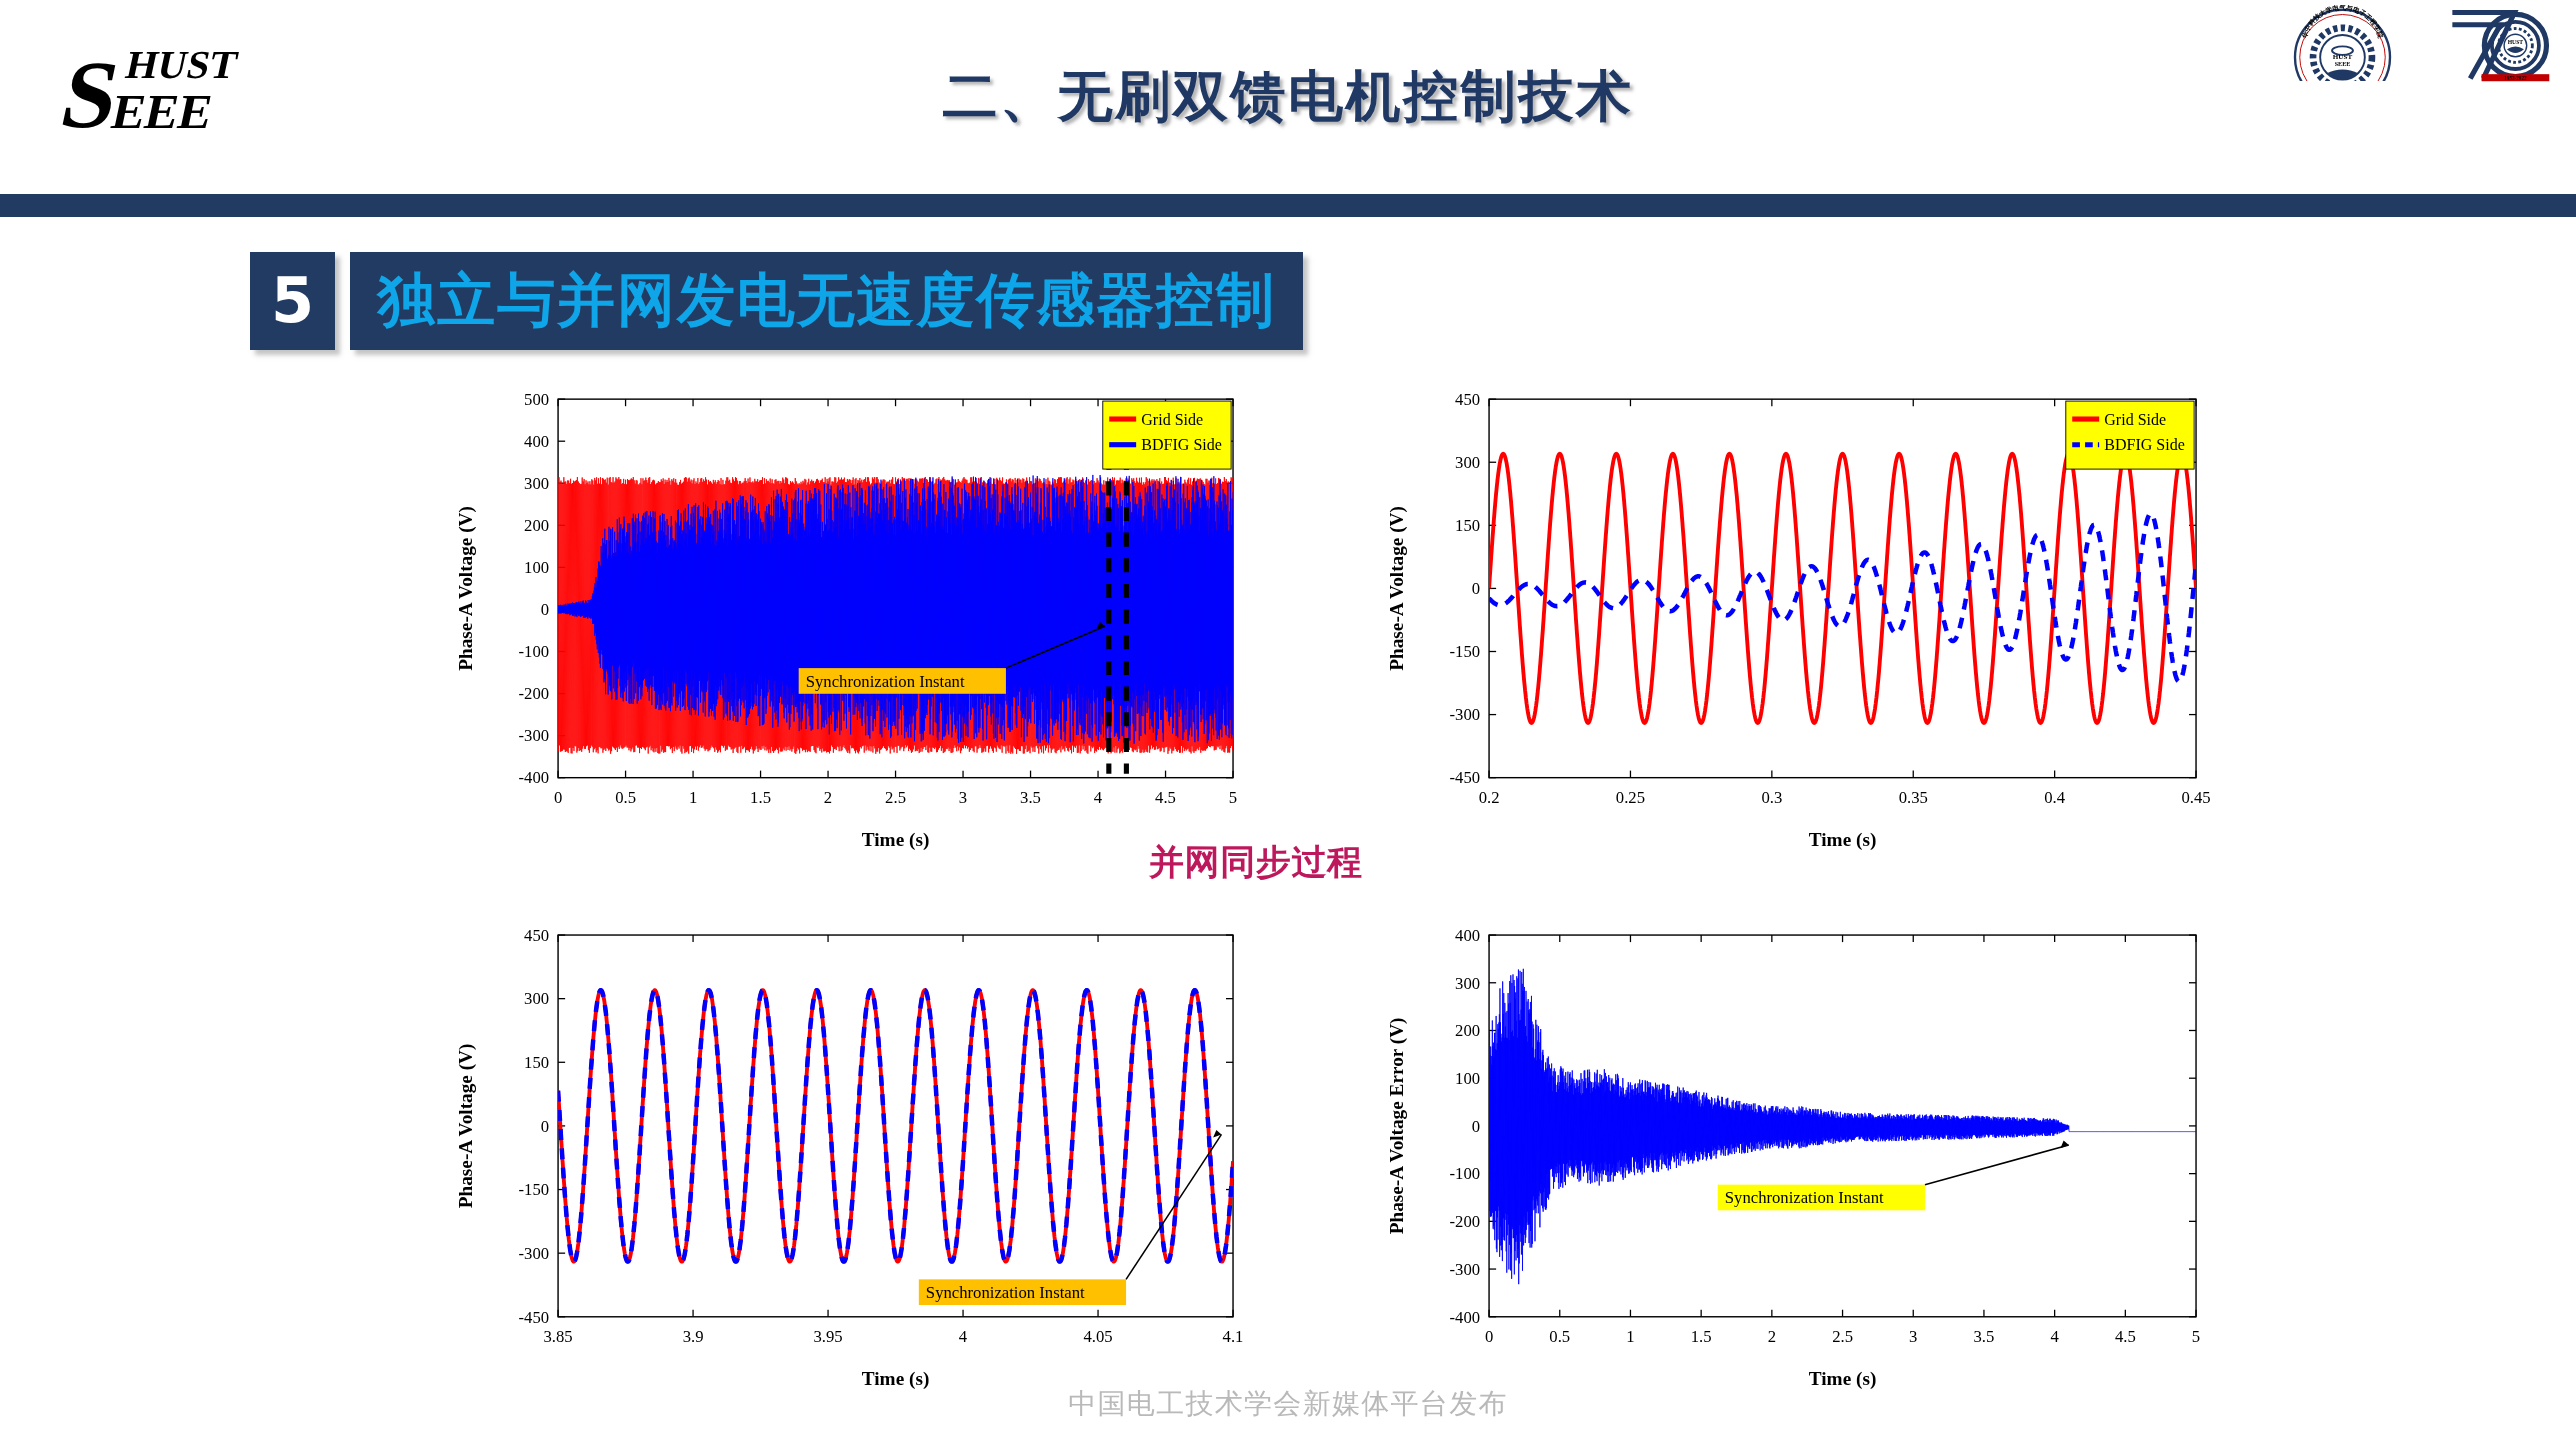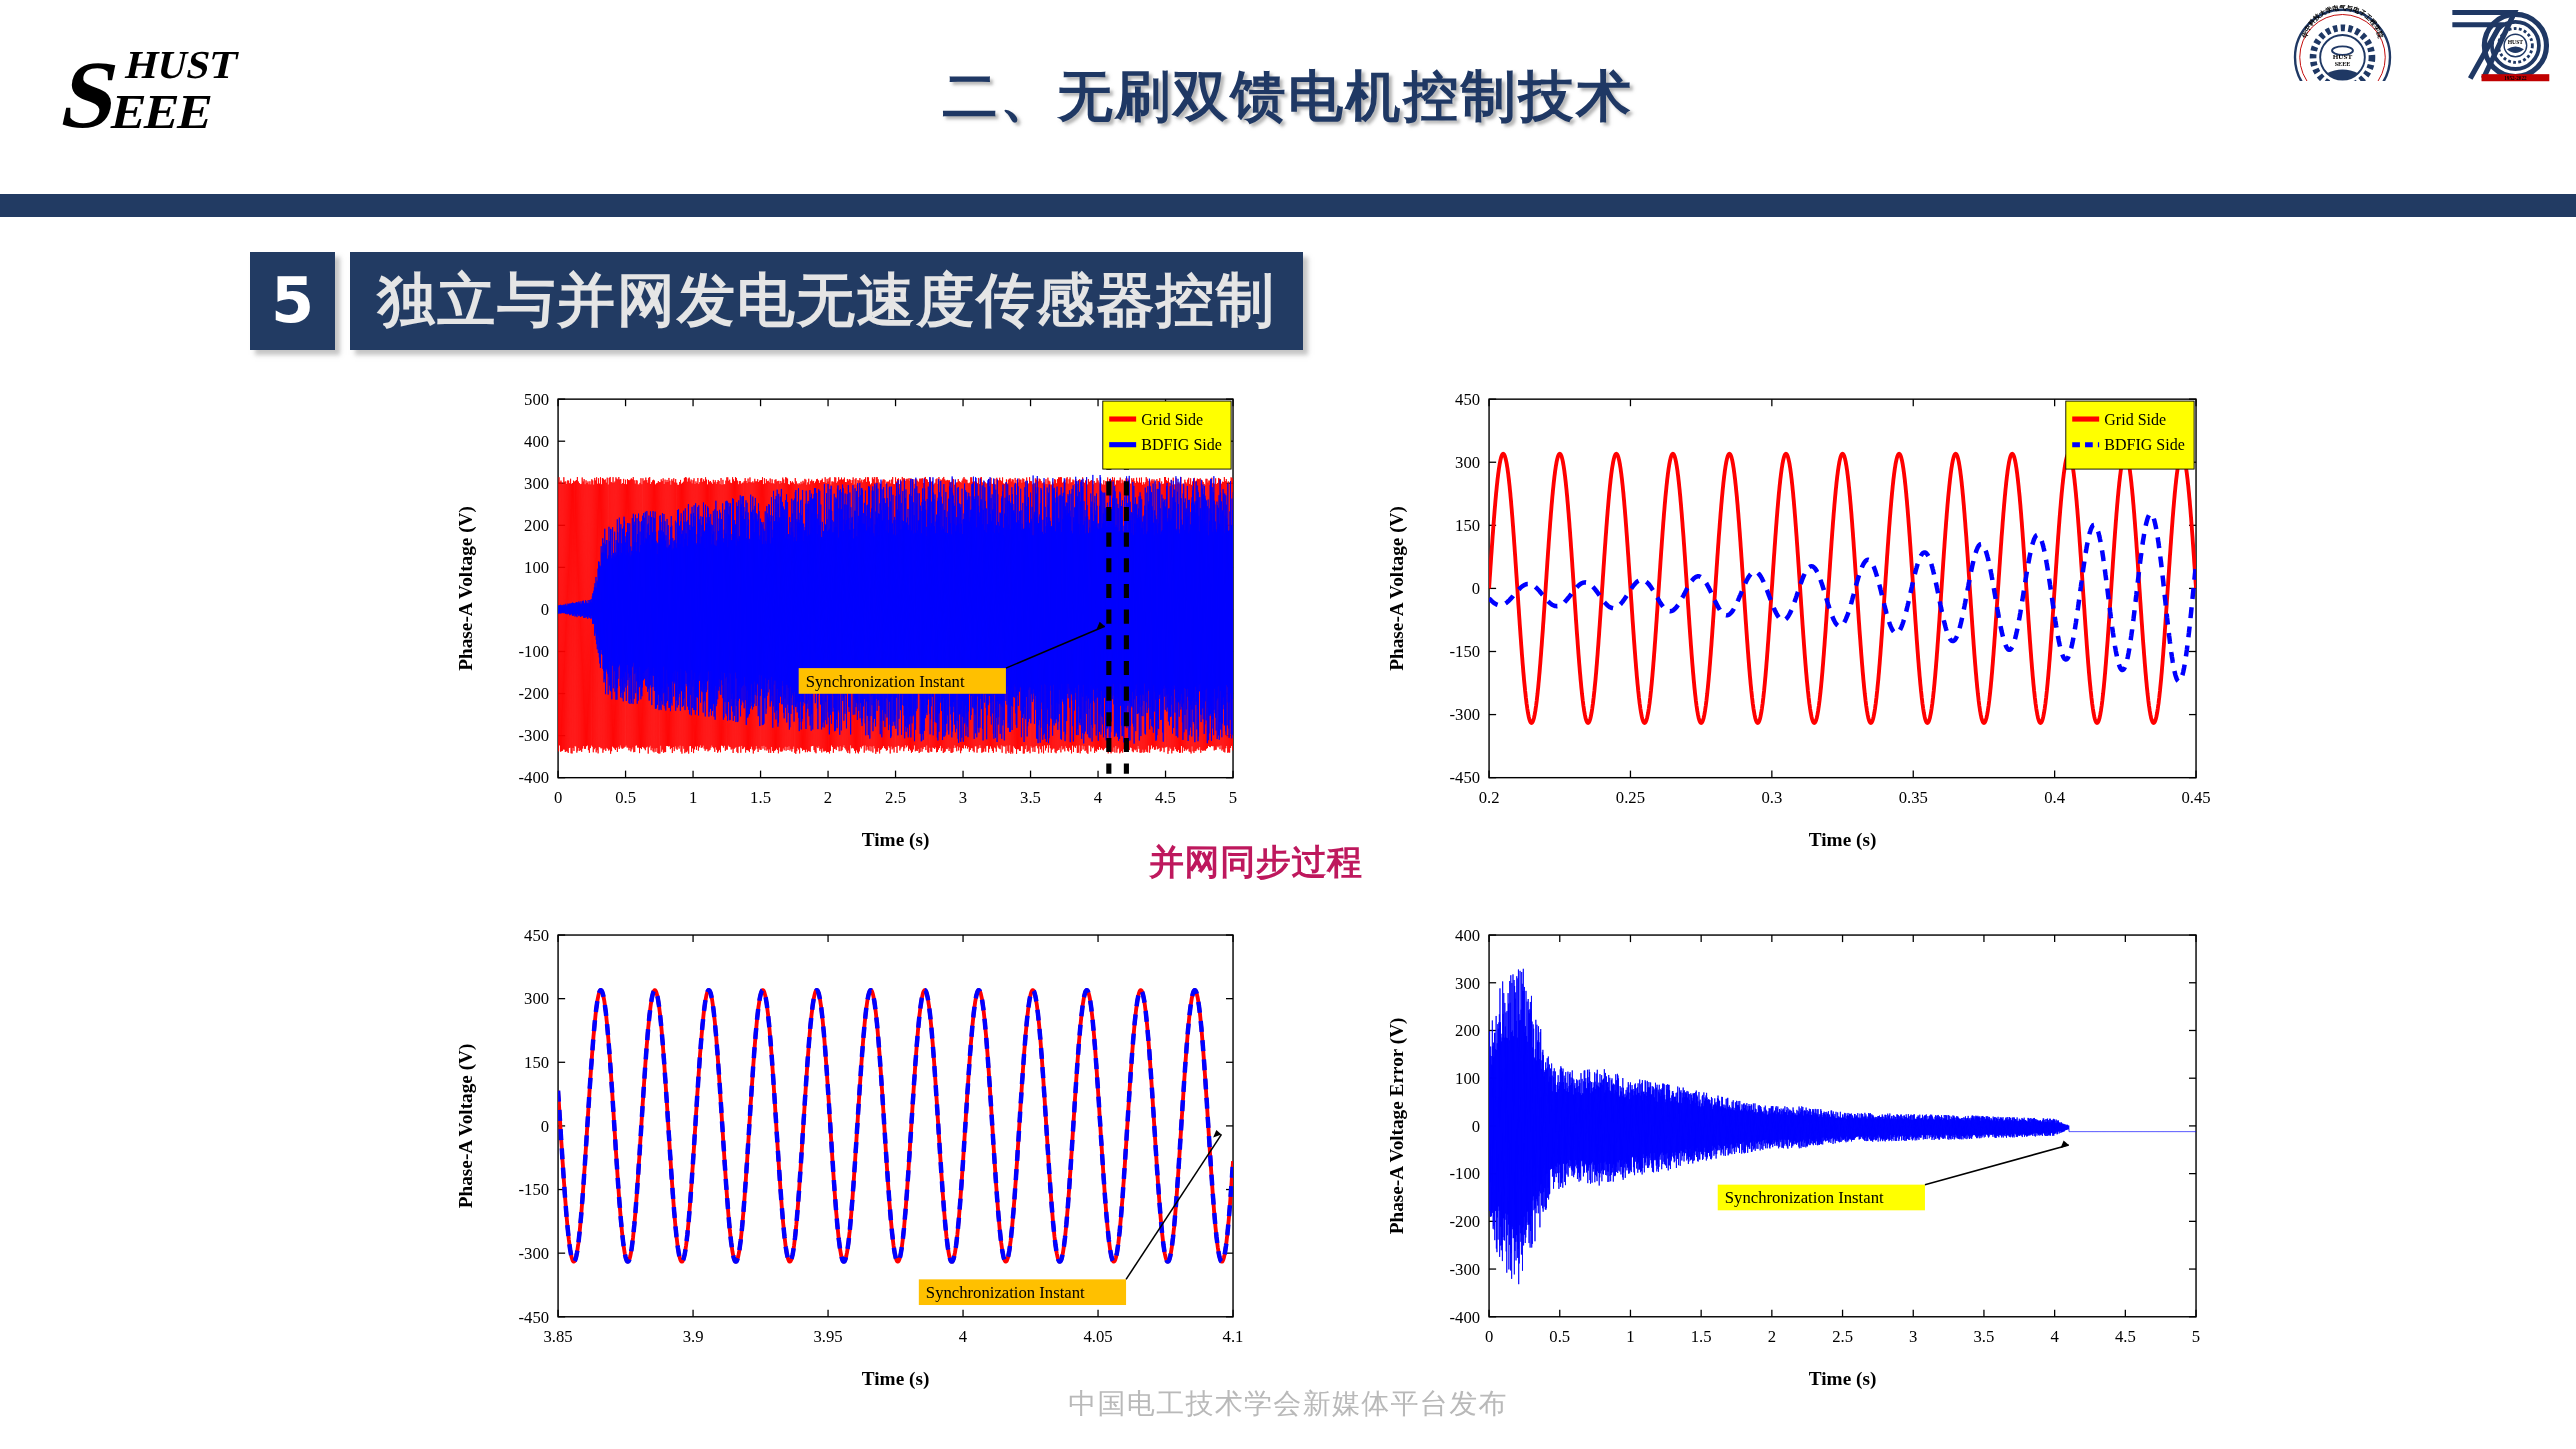--- a/index.html
+++ b/index.html
@@ -49,21 +49,21 @@
     width: 85px; background: #223b63;
     display: flex; align-items: center; justify-content: center;
     color: #ffffff; font-family: "DejaVu Sans", sans-serif;
     font-weight: bold; font-size: 62px; line-height: 1;
     box-shadow: 4.5px 4.5px 4.5px rgba(140,140,140,0.5);
   }
   .section-gap { width: 15.4px; }
   .section-title {
     background: #223b63; padding: 0 27px 0 27px;
     display: flex; align-items: center;
-    color: #e5e5e5; font-family: Liberation Serif, serif;
+    color: #0ea5e9; font-family: Liberation Serif, serif;
     font-weight: bold; font-size: 58px; letter-spacing: 1.9px;
     box-shadow: 4.5px 4.5px 4.5px rgba(140,140,140,0.5);
   }
 
   
   .chart { position: absolute; }
   .chart svg { display: block; }
 
   #chart-tl { left: 449px;  top: 372px;  width: 802px; height: 488px; }
   #chart-tr { left: 1380px; top: 372px;  width: 834px; height: 488px; }

